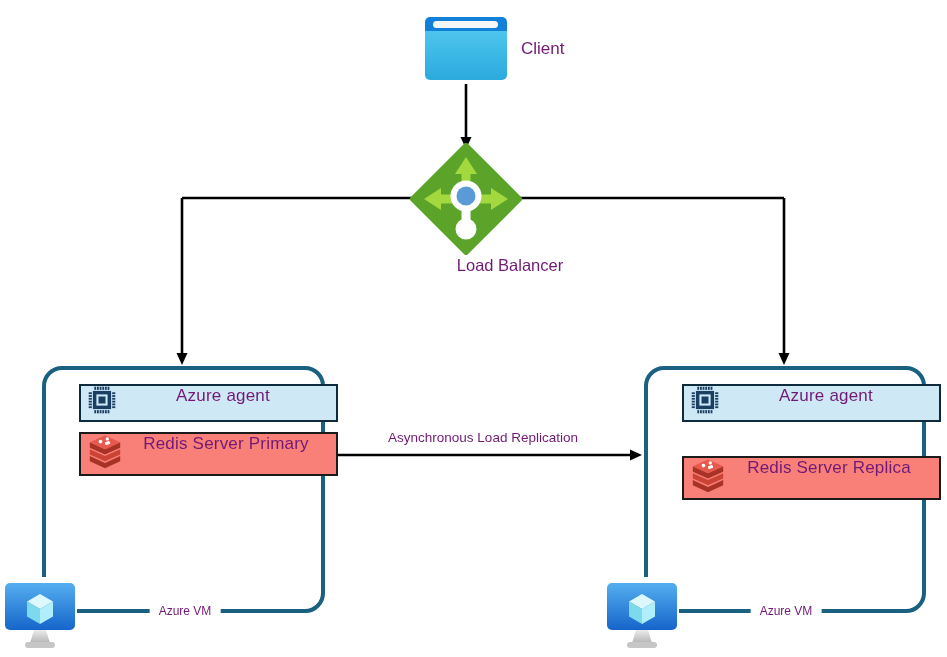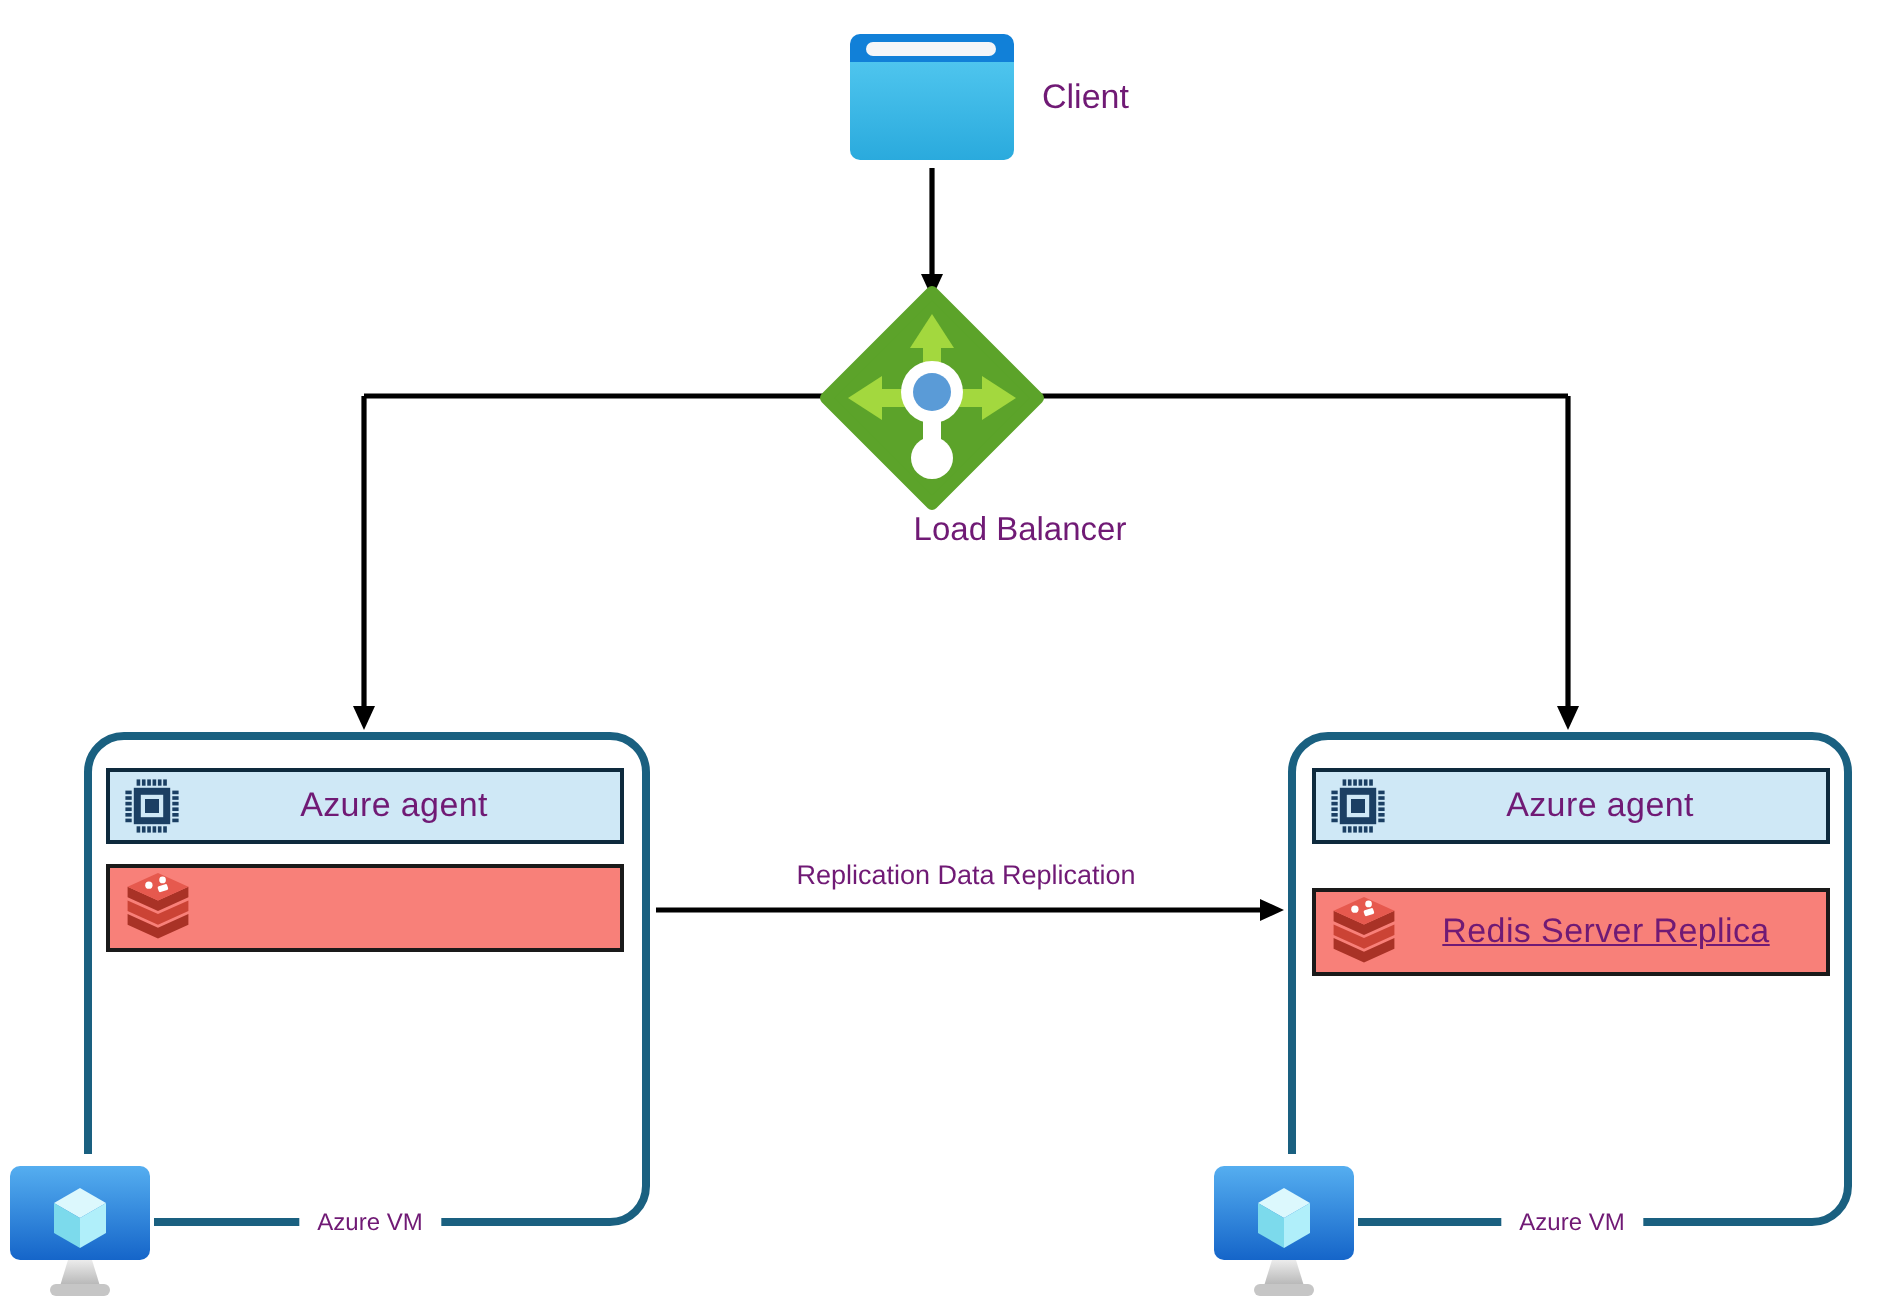--- a/index.html
+++ b/index.html
@@ -29,22 +29,23 @@
     z-index: 2;
   }
   #vm-box-left  { left: 42px;  top: 366px; }
   #vm-box-right { left: 644px; top: 366px; width: 282px; }
 
   
   .bar {
     position: absolute;
     box-sizing: border-box;
     display: flex;
-    align-items: center;
+    align-items: flex-start;
     z-index: 4;
+    margin-left: 26px;
   }
   .bar-agent { background: #cfe8f6; border: 2px solid #0e2a3d; height: 38px; width: 259px; }
   .bar-redis { background: #f88079; border: 2px solid #1a1a1a; height: 44px; width: 259px; }
   .bar .bar-icon { flex: 0 0 auto; margin-left: 7px; display: flex; align-items: center; }
   .bar .bar-label {
     flex: 1 1 auto;
     text-align: center;
     font-size: 17px;
     letter-spacing: 0.2px;
     padding-right: 6px;
@@ -129,21 +130,21 @@
       <line x1="56" y1="56" x2="82" y2="56"></line>
       <polygon points="98,56 81,45 81,67" stroke="none"></polygon>
     </g>
     <rect x="51.5" y="54" width="9" height="32" fill="#ffffff"></rect>
     <circle cx="56" cy="53" r="15.5" fill="#ffffff"></circle>
     <circle cx="56" cy="86" r="10.5" fill="#ffffff"></circle>
     <circle cx="56" cy="53" r="9.5" fill="#5a9bd7"></circle>
   </svg>
   <div class="node-label centered" style="left:466px; top:256px; font-size:16.5px;margin-left:44px;">Load Balancer</div>
 
-  <div class="repl-label" style="left:483px; top:430px;">Replication Data Replication</div>
+  <div class="repl-label" style="left:483px; top:430px;">Asynchronous Load Replication</div>
 
   <div id="vm-box-left" class="vm-box"></div>
 
   <div class="bar bar-agent" style="left:53px; top:384px;">
     <span class="bar-icon">
       <svg width="28" height="28" viewBox="0 0 40 40">
         <g fill="#1b3f63">
           <rect x="9" y="1" width="2.6" height="4.5"></rect>
             <rect x="12.8" y="1" width="2.6" height="4.5"></rect>
           <rect x="16.6" y="1" width="2.6" height="4.5"></rect>
@@ -182,20 +183,21 @@
       <svg width="34" height="38" viewBox="0 0 44 50">
         <path d="M2,29 L22,38 L42,29 L42,36 L22,45 L2,36 Z" fill="#a93226"></path>
         <path d="M2,20 L22,29 L42,20 L42,27 L22,36 L2,27 Z" fill="#cb4335"></path>
         <path d="M2,11 L22,20 L42,11 L42,18 L22,27 L2,18 Z" fill="#a93226"></path>
         <polygon points="22,2 42,11 22,20 2,11" fill="#e6594e"></polygon>
         <circle cx="16" cy="10" r="2.4" fill="#ffffff"></circle>
         <circle cx="25" cy="6.5" r="2.2" fill="#ffffff"></circle>
         <rect x="22" y="10" width="6.5" height="4" rx="1" fill="#ffffff" transform="rotate(-18 25 12)"></rect>
       </svg>
     </span>
+    <span class="bar-label">Redis Server Primary</span>
   </div>
 
   <div class="vm-label" style="left:185px; top:611px;">Azure VM</div>
 
   <svg id="vm-icon-left" width="74" height="74" viewBox="0 0 74 74">
     <defs>
       <linearGradient id="mgl" x1="0" y1="0" x2="0" y2="1">
         <stop offset="0" stop-color="#55aef0"></stop>
           <stop offset="1" stop-color="#1565c9"></stop>
       </linearGradient>
@@ -244,21 +246,21 @@
             <rect x="34.5" y="29" width="4.5" height="2.6"></rect>
           <rect x="7" y="7" width="26" height="26"></rect>
         </g>
         <rect x="12" y="12" width="16" height="16" fill="#cfe8f6"></rect>
         <rect x="15" y="15" width="10" height="10" fill="#1b3f63"></rect>
       </svg>
     </span>
     <span class="bar-label">Azure agent</span>
   </div>
 
-  <div class="bar bar-redis" style="left:656px; top:444px;text-decoration:underline;">
+  <div class="bar bar-redis" style="left:656px; top:456px;">
     <span class="bar-icon">
       <svg width="34" height="38" viewBox="0 0 44 50">
         <path d="M2,29 L22,38 L42,29 L42,36 L22,45 L2,36 Z" fill="#a93226"></path>
         <path d="M2,20 L22,29 L42,20 L42,27 L22,36 L2,27 Z" fill="#cb4335"></path>
         <path d="M2,11 L22,20 L42,11 L42,18 L22,27 L2,18 Z" fill="#a93226"></path>
         <polygon points="22,2 42,11 22,20 2,11" fill="#e6594e"></polygon>
         <circle cx="16" cy="10" r="2.4" fill="#ffffff"></circle>
         <circle cx="25" cy="6.5" r="2.2" fill="#ffffff"></circle>
         <rect x="22" y="10" width="6.5" height="4" rx="1" fill="#ffffff" transform="rotate(-18 25 12)"></rect>
       </svg>

